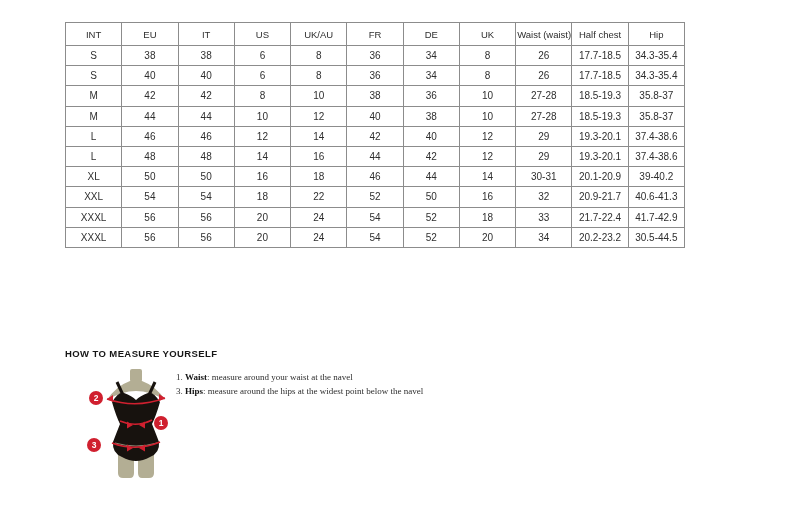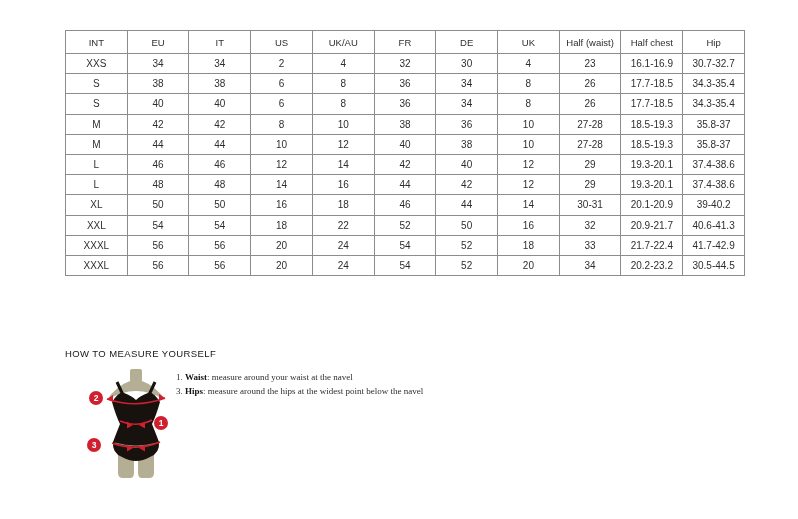--- a/index.html
+++ b/index.html
@@ -9,22 +9,22 @@
     background: #ffffff;
     font-family: "Liberation Sans", sans-serif;
     position: relative;
     overflow: hidden;
   }
   .page { position: absolute; inset: 0; background: #fff; }
 
   
   table.size-table {
     position: absolute;
-    left: 65px; top: 30px;
-    width: 680px;
+    left: 65px; top: 22px;
+    width: 620px;
     border-collapse: collapse;
     table-layout: fixed;
     border: 1px solid var(--table-outer-border, #2f2f2f);
   }
   table.size-table th, table.size-table td {
     border: 1px solid var(--table-border, #8c8c8c);
     text-align: center;
     vertical-align: middle;
     padding: 0 1px;
     font-weight: 400;
@@ -33,21 +33,21 @@
     overflow: hidden;
   }
   table.size-table th { height: 23px; font-size: 9.5px; }
   table.size-table td { height: 20.2px; font-size: 10px; }
 
   
   .guide { position: absolute; left: 65px; top: 348px; width: 560px; }
   .guide-heading {
     margin: 0;
     font-size: 9.5px;
-    font-weight: 400;
+    font-weight: 700;
     letter-spacing: 0.4px;
     color: var(--heading, #161616);
   }
   .guide-body { display: flex; align-items: flex-start; margin-top: 9px; }
   .figure-wrap { width: 95px; height: 116px; margin-left: 9px; flex: 0 0 auto; }
   .figure-wrap svg { display: block; width: 95px; height: 116px; }
   .steps { margin-left: 7px; padding-top: 2px; flex: 1; font-family: Liberation Serif, serif; }
   .step {
     font-size: 9px;
     line-height: 14px;
@@ -70,39 +70,26 @@
     <thead>
       <tr id="header-row">
           <th>INT</th>
           <th>EU</th>
           <th>IT</th>
           <th>US</th>
           <th>UK/AU</th>
           <th>FR</th>
           <th>DE</th>
           <th>UK</th>
-          <th>Half (waist)</th>
+          <th>Waist (waist)</th>
           <th>Half chest</th>
           <th>Hip</th>
         </tr>
     </thead>
     <tbody id="table-body">
-        <tr>
-          <td>XXS</td>
-          <td>34</td>
-          <td>34</td>
-          <td>2</td>
-          <td>4</td>
-          <td>32</td>
-          <td>30</td>
-          <td>4</td>
-          <td>23</td>
-          <td>16.1-16.9</td>
-          <td>30.7-32.7</td>
-        </tr>
         <tr>
           <td>S</td>
           <td>38</td>
           <td>38</td>
           <td>6</td>
           <td>8</td>
           <td>36</td>
           <td>34</td>
           <td>8</td>
           <td>26</td>

